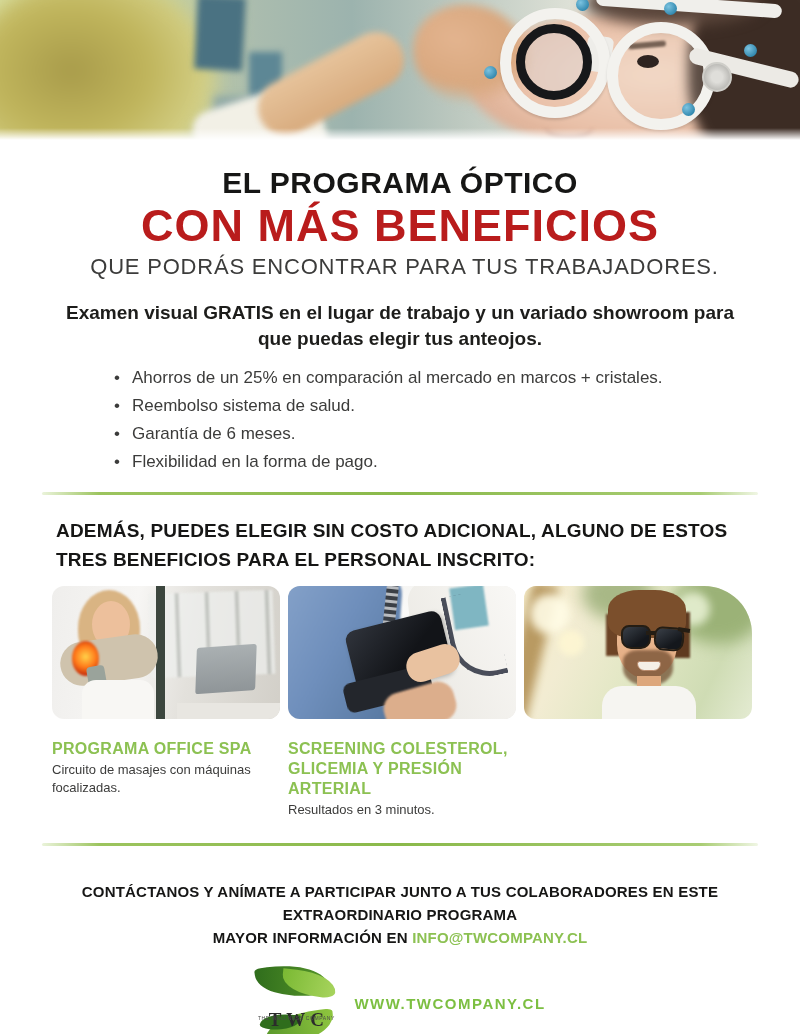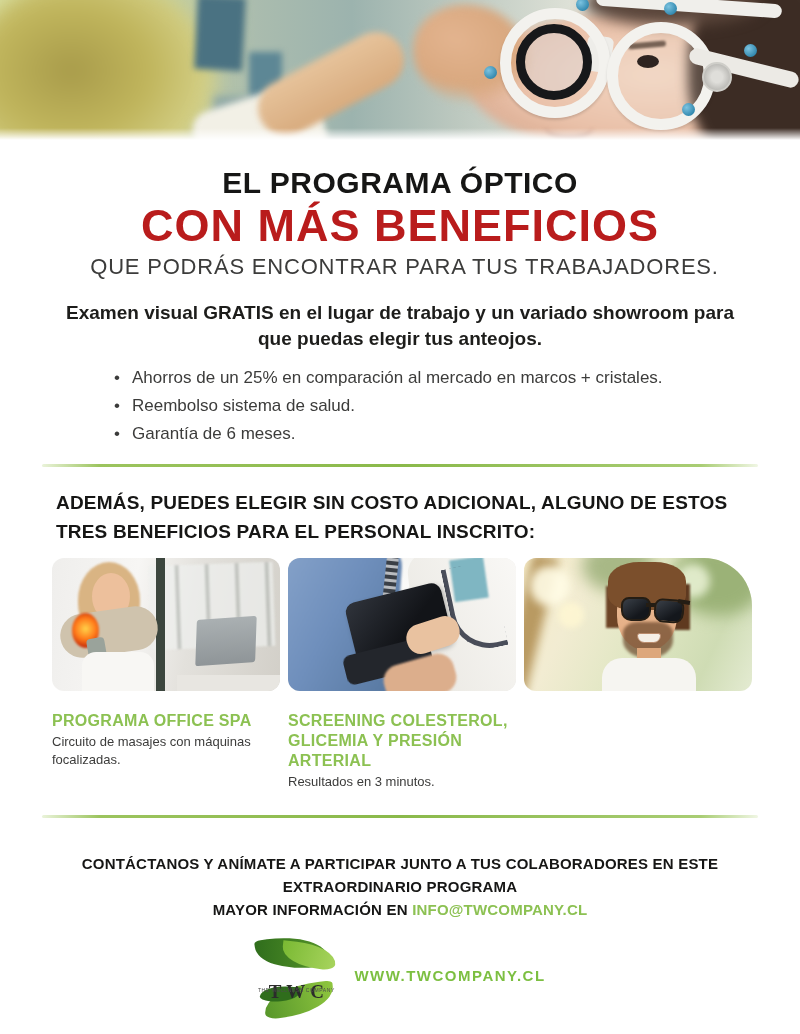--- a/index.html
+++ b/index.html
@@ -174,20 +174,21 @@
     <div class="t2">CON MÁS BENEFICIOS</div>
     <div class="t3">QUE PODRÁS ENCONTRAR PARA TUS TRABAJADORES.</div>
   </div>
 
   <p class="intro">Examen visual GRATIS en el lugar de trabajo y un variado showroom para que puedas elegir tus anteojos.</p>
 
   <ul class="bullets">
     <li>Ahorros de un 25% en comparación al mercado en marcos + cristales.</li>
     <li>Reembolso sistema de salud.</li>
     <li>Garantía de 6 meses.</li>
+    <li>Flexibilidad en la forma de pago.</li>
   </ul>
 
   <div class="divider"></div>
 
   <h2 class="section-heading">ADEMÁS, PUEDES ELEGIR SIN COSTO ADICIONAL, ALGUNO DE ESTOS TRES BENEFICIOS PARA EL PERSONAL INSCRITO:</h2>
 
   <div class="cards">
     <figure class="card-img c1" style="margin:0" aria-hidden="true">
       <div class="el c1-window"></div>
       <div class="el c1-pillar"></div>

